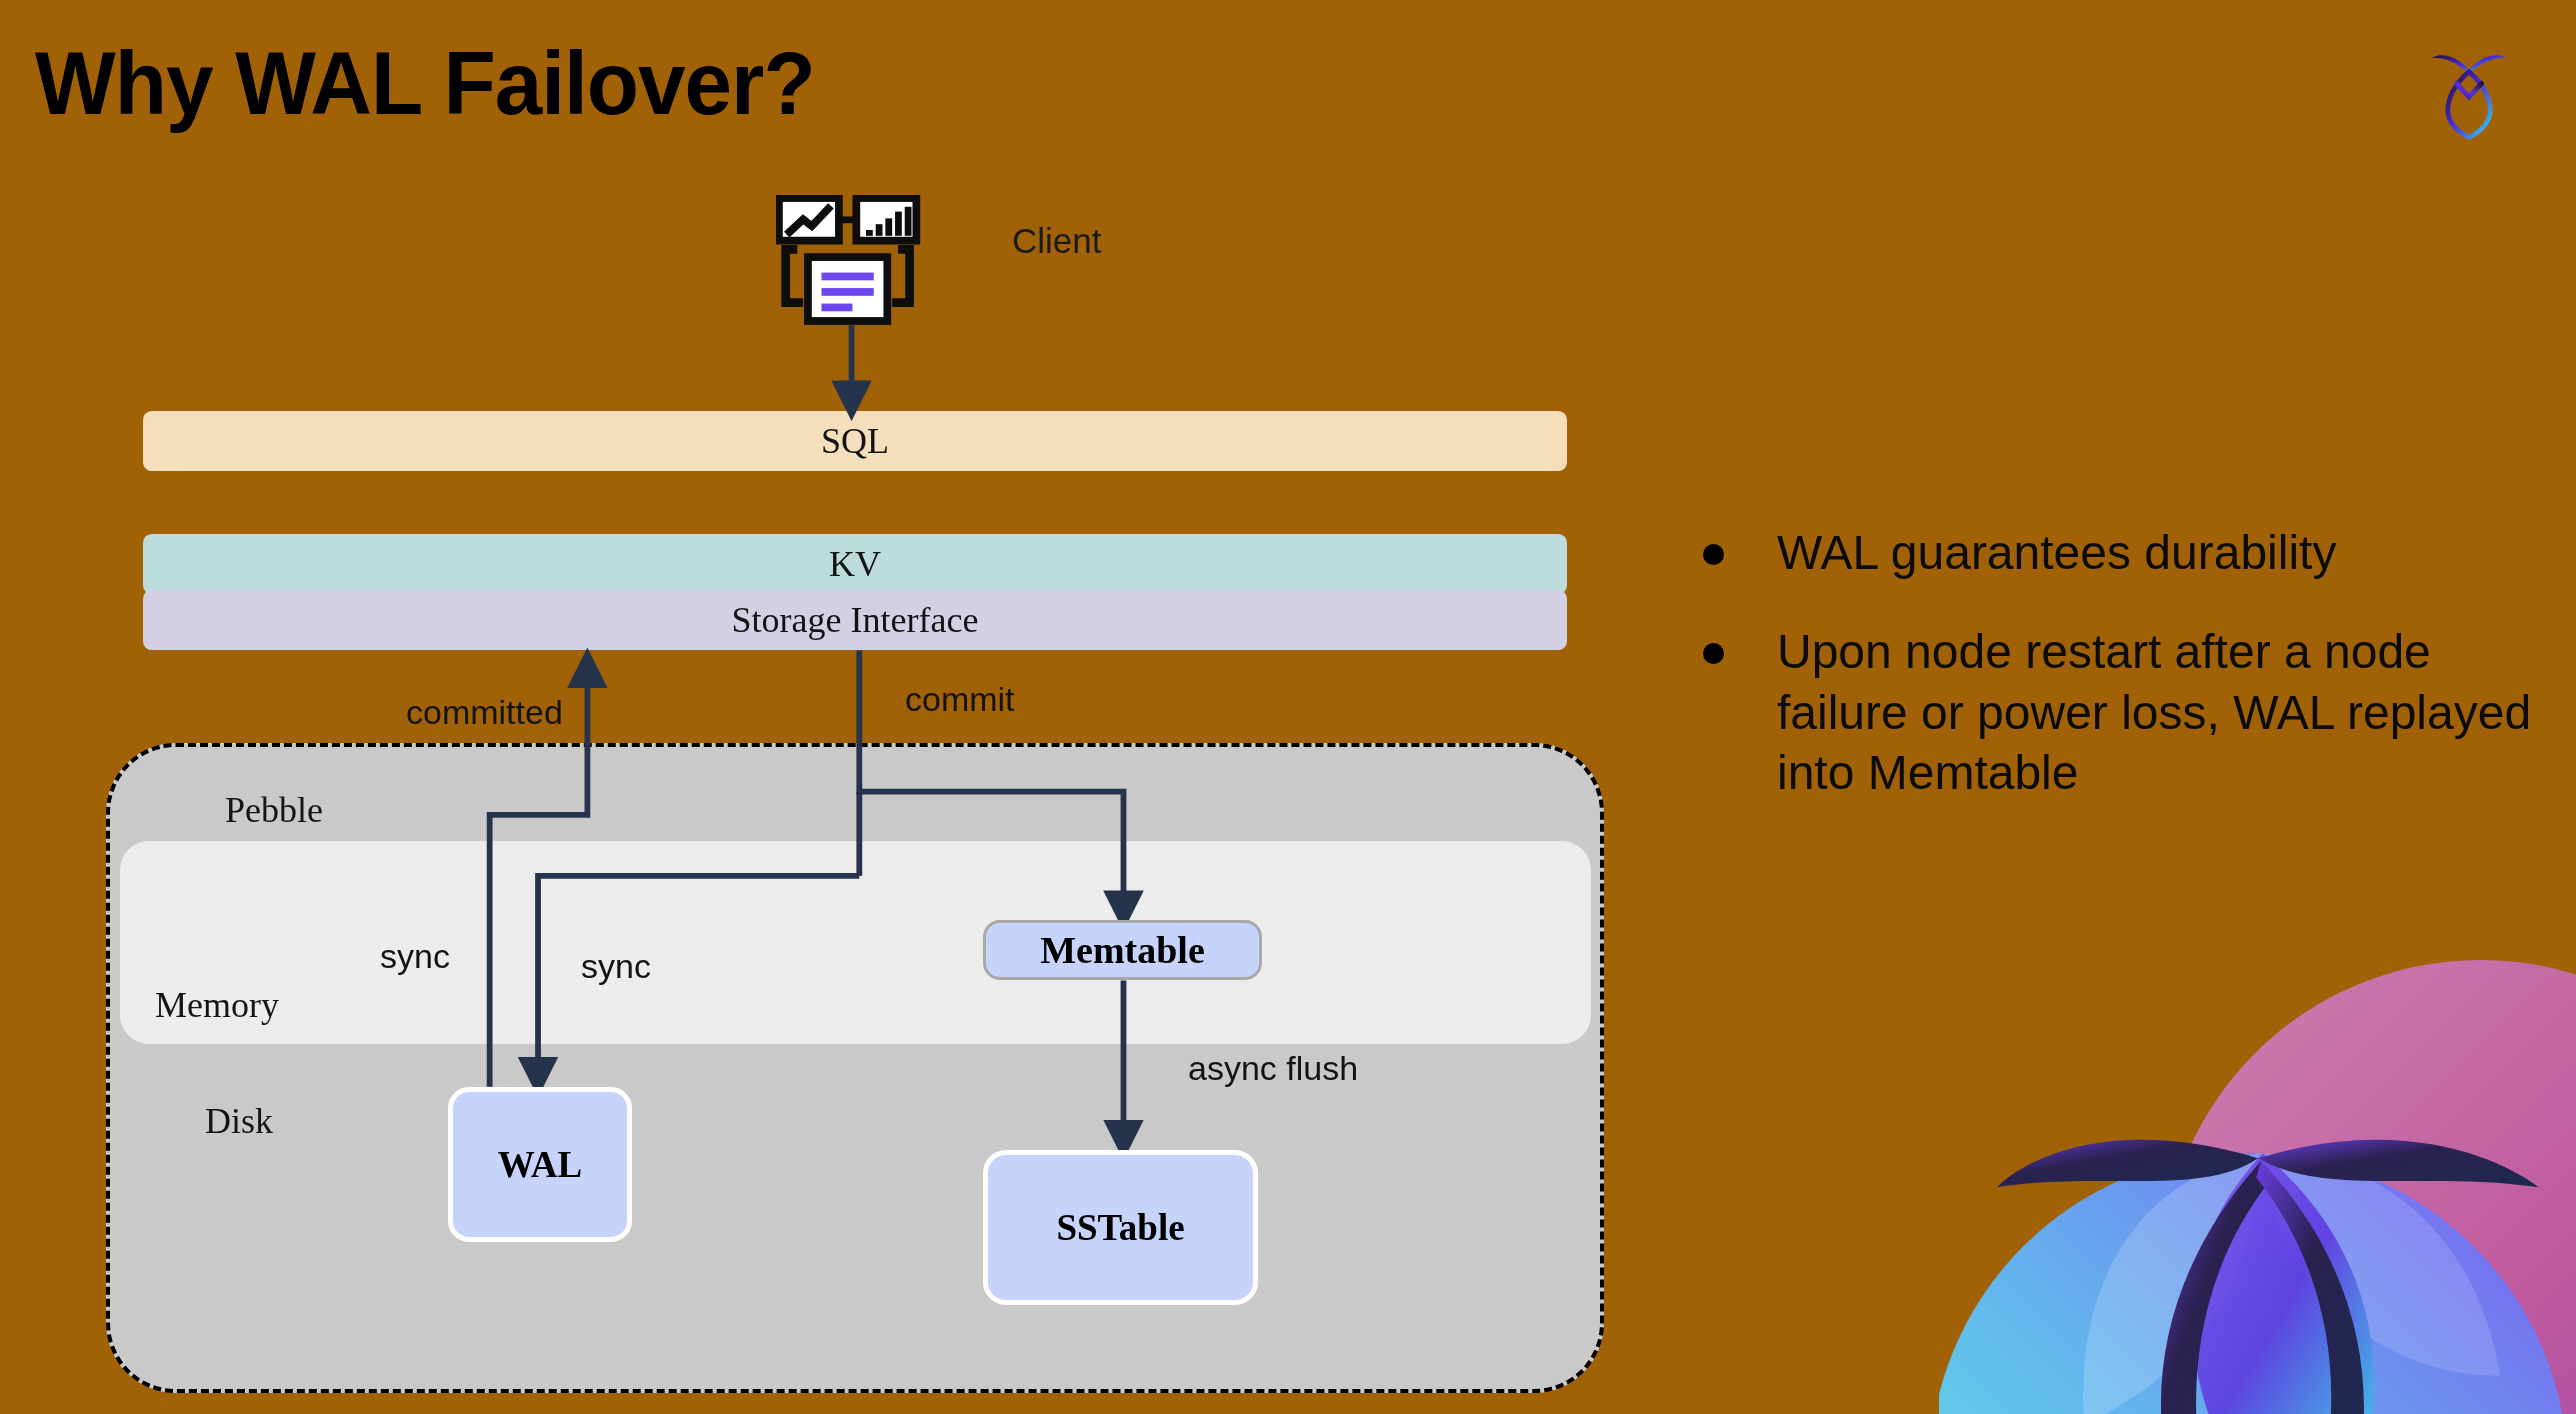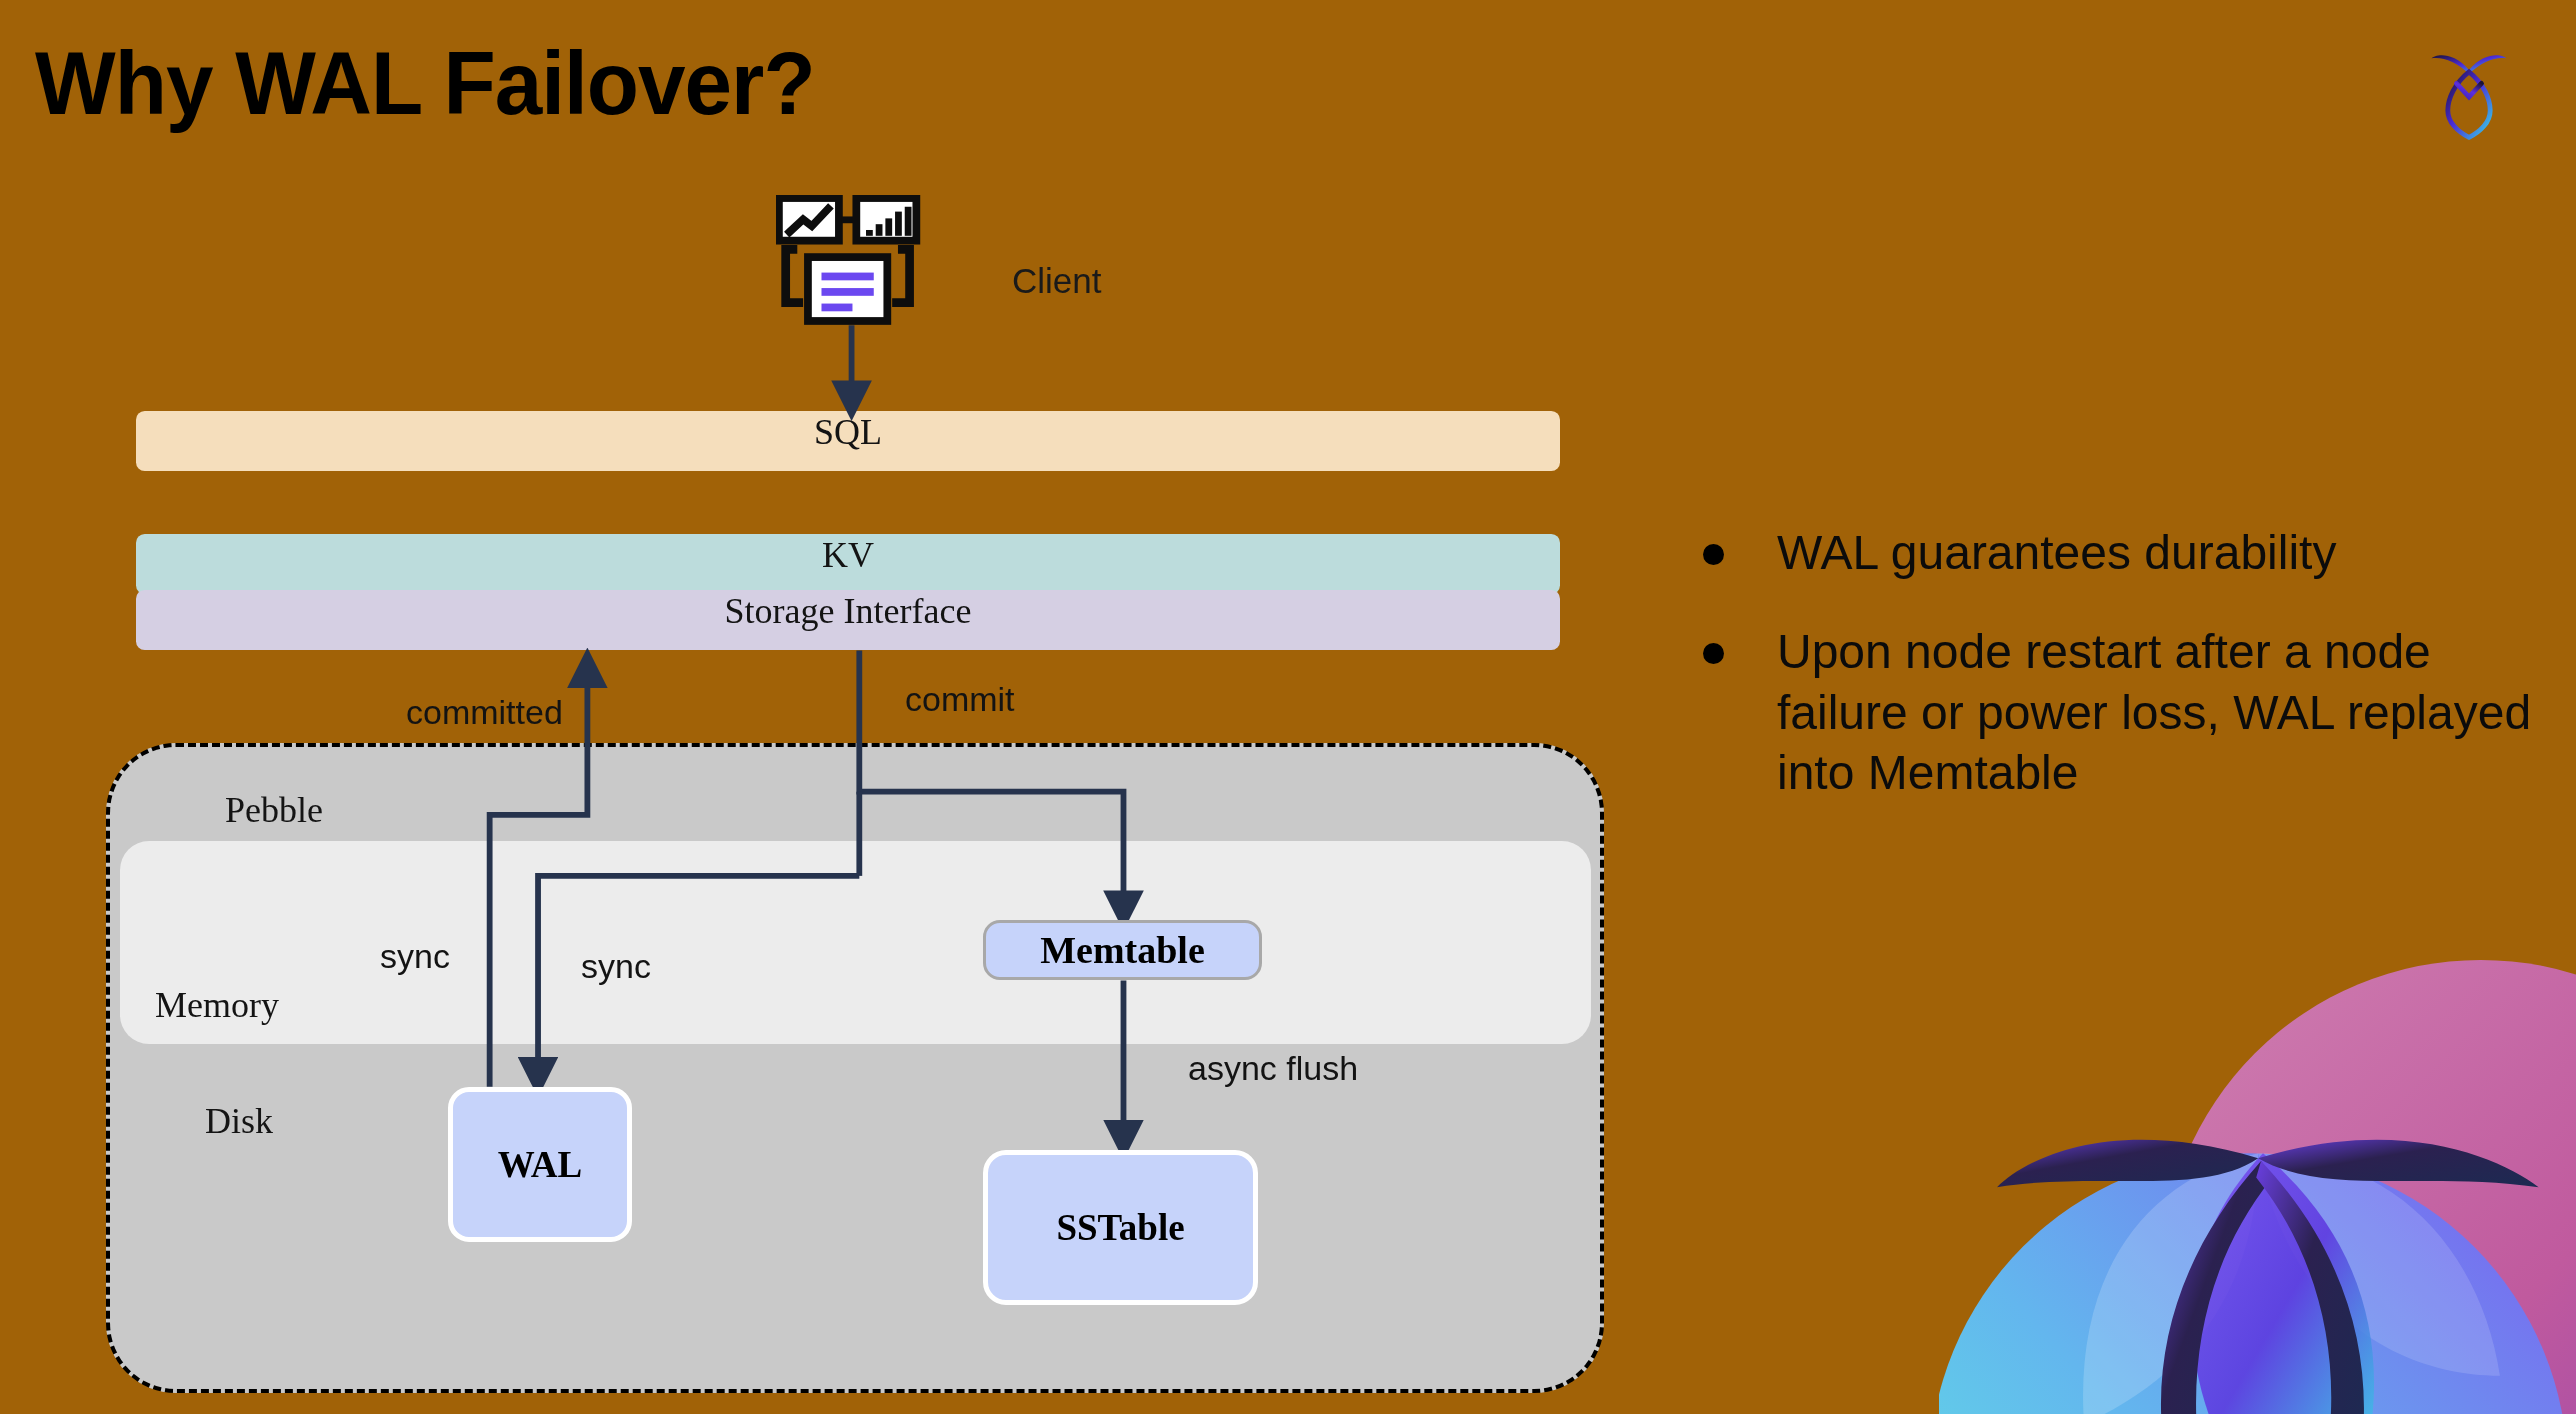--- a/index.html
+++ b/index.html
@@ -23,27 +23,26 @@
   
   .corner-art{position:absolute;left:1939px;top:921px;width:677px;height:542px;
               pointer-events:none;}
 
   
   .client-icon{position:absolute;left:776px;top:195px;width:151px;height:130px;}
   .client-label{
     position:absolute;left:1012px;top:221px;
     font-size:35px;color:#1a1a1a;font-family:"Liberation Sans",sans-serif;
     white-space:nowrap;
-    margin-top:40px;
   }
 
   
   .layer-bar{
-    position:absolute;left:136px;width:1424px;height:60px;border-radius:8.7px;
-    display:flex;align-items:flex-start;justify-content:center;
+    position:absolute;left:143px;width:1424px;height:60px;border-radius:8.7px;
+    display:flex;align-items:center;justify-content:center;
     font-family:"Liberation Serif", serif;font-size:36px;color:#131313;
   }
   #bar-sql{top:411px;}
   #bar-kv{top:500px;margin-top:34px;}
   #bar-storage{top:590px;}
 
   
   .pebble-box{
     position:absolute;left:106px;top:743px;width:1498px;height:650px;
     background:#c9c9c9;border:4.8px dashed #000000;border-radius:70px;

